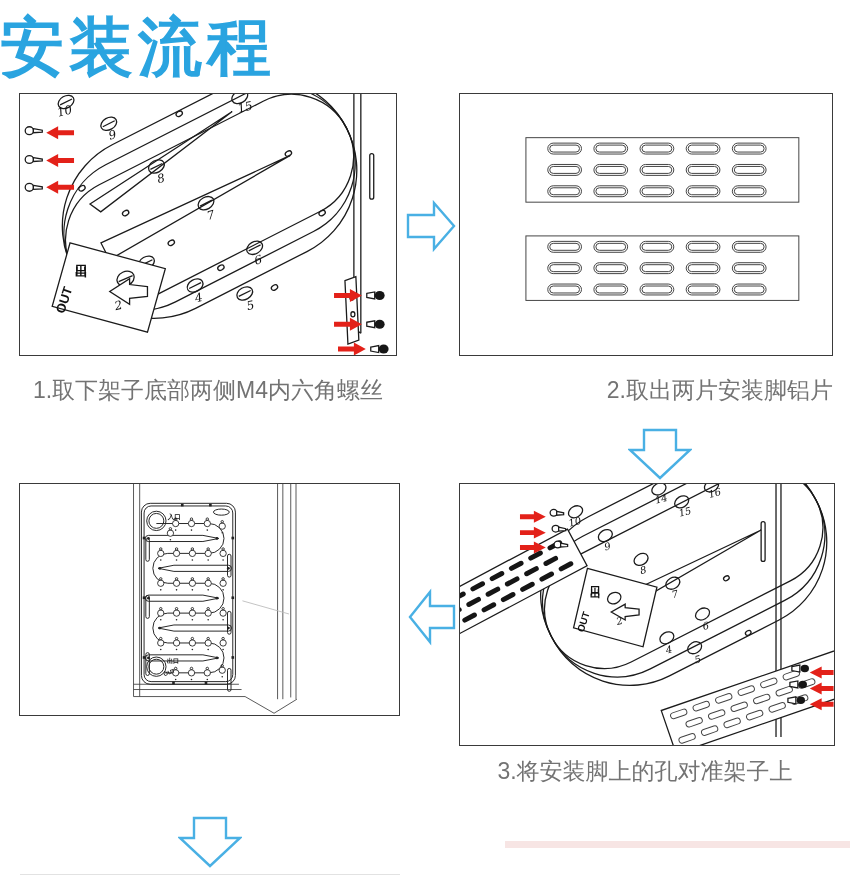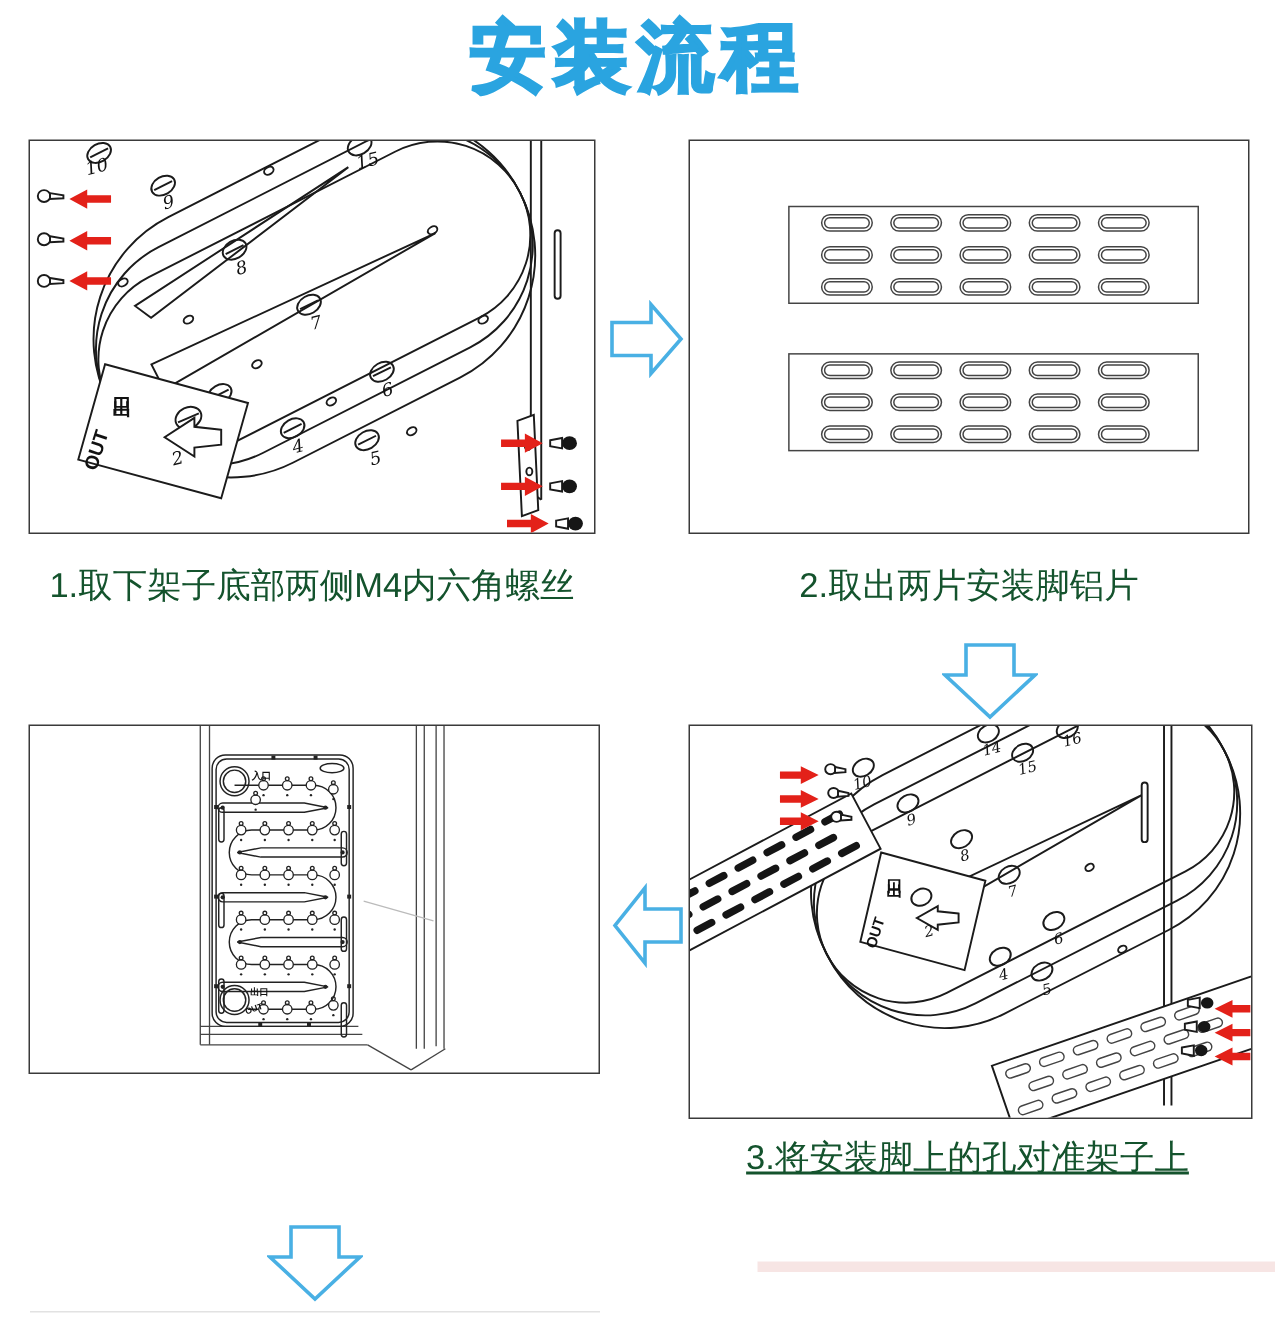--- a/index.html
+++ b/index.html
@@ -2,42 +2,42 @@
 <html><head>
 <meta charset="utf-8">
 <style>
   * { margin:0; padding:0; box-sizing:border-box; }
   html,body { background:#fff; }
   body { font-family:"Liberation Sans","DejaVu Sans",sans-serif; }
   .page { position:relative; width:850px; height:879px; background:#fff; overflow:hidden; }
 
   .title {
     position:absolute; left:0; top:4px; width:850px;
-    text-align:center; font-size:51px; font-weight:700;
+    font-size:64px; font-weight:400;
     color:#2aa4e0; letter-spacing:5px;
     -webkit-text-stroke:2px #2aa4e0;
   }
 
   .panel {
     position:absolute; background:#fff;
     border:1.5px solid #3a3a3a;
   }
   .panel svg { display:block; width:100%; height:100%; }
   #panel1 { left:19px;  top:93px;  width:378px; height:263px; }
   #panel2 { left:459px; top:93px;  width:374px; height:263px; }
   #panel4 { left:19px;  top:483px; width:381px; height:233px; }
   #panel3 { left:459px; top:483px; width:376px; height:263px; }
 
   .caption {
-    position:absolute; color:#14532d; font-size:23px;
+    position:absolute; color:#737373; font-size:23px;
     text-align:center; line-height:28px; white-space:nowrap;
   }
   #caption1 { left:19px;  top:376px; width:378px; }
-  #caption2 { left:459px; top:376px; width:374px; }
-  #caption3 { left:445px; top:757px; width:400px;text-decoration:underline; }
+  #caption2 { left:459px; top:376px; width:374px;text-align:right; }
+  #caption3 { left:445px; top:757px; width:400px; }
   #caption4 { left:19px;  top:771px; width:381px; }
 
   .flow-arrow { position:absolute; }
   #arrow-right  { left:406px; top:200px; }
   #arrow-down-1 { left:628px; top:428px; }
   #arrow-left   { left:408px; top:588px; }
   #arrow-down-2 { left:178px; top:816px; }
 
   .divider-line { position:absolute; left:20px; top:874px; width:380px; height:1px; background:#e2e2e2; }
   .next-section-edge { position:absolute; left:505px; top:841px; width:345px; height:7px; background:rgba(228,160,158,0.28); }

